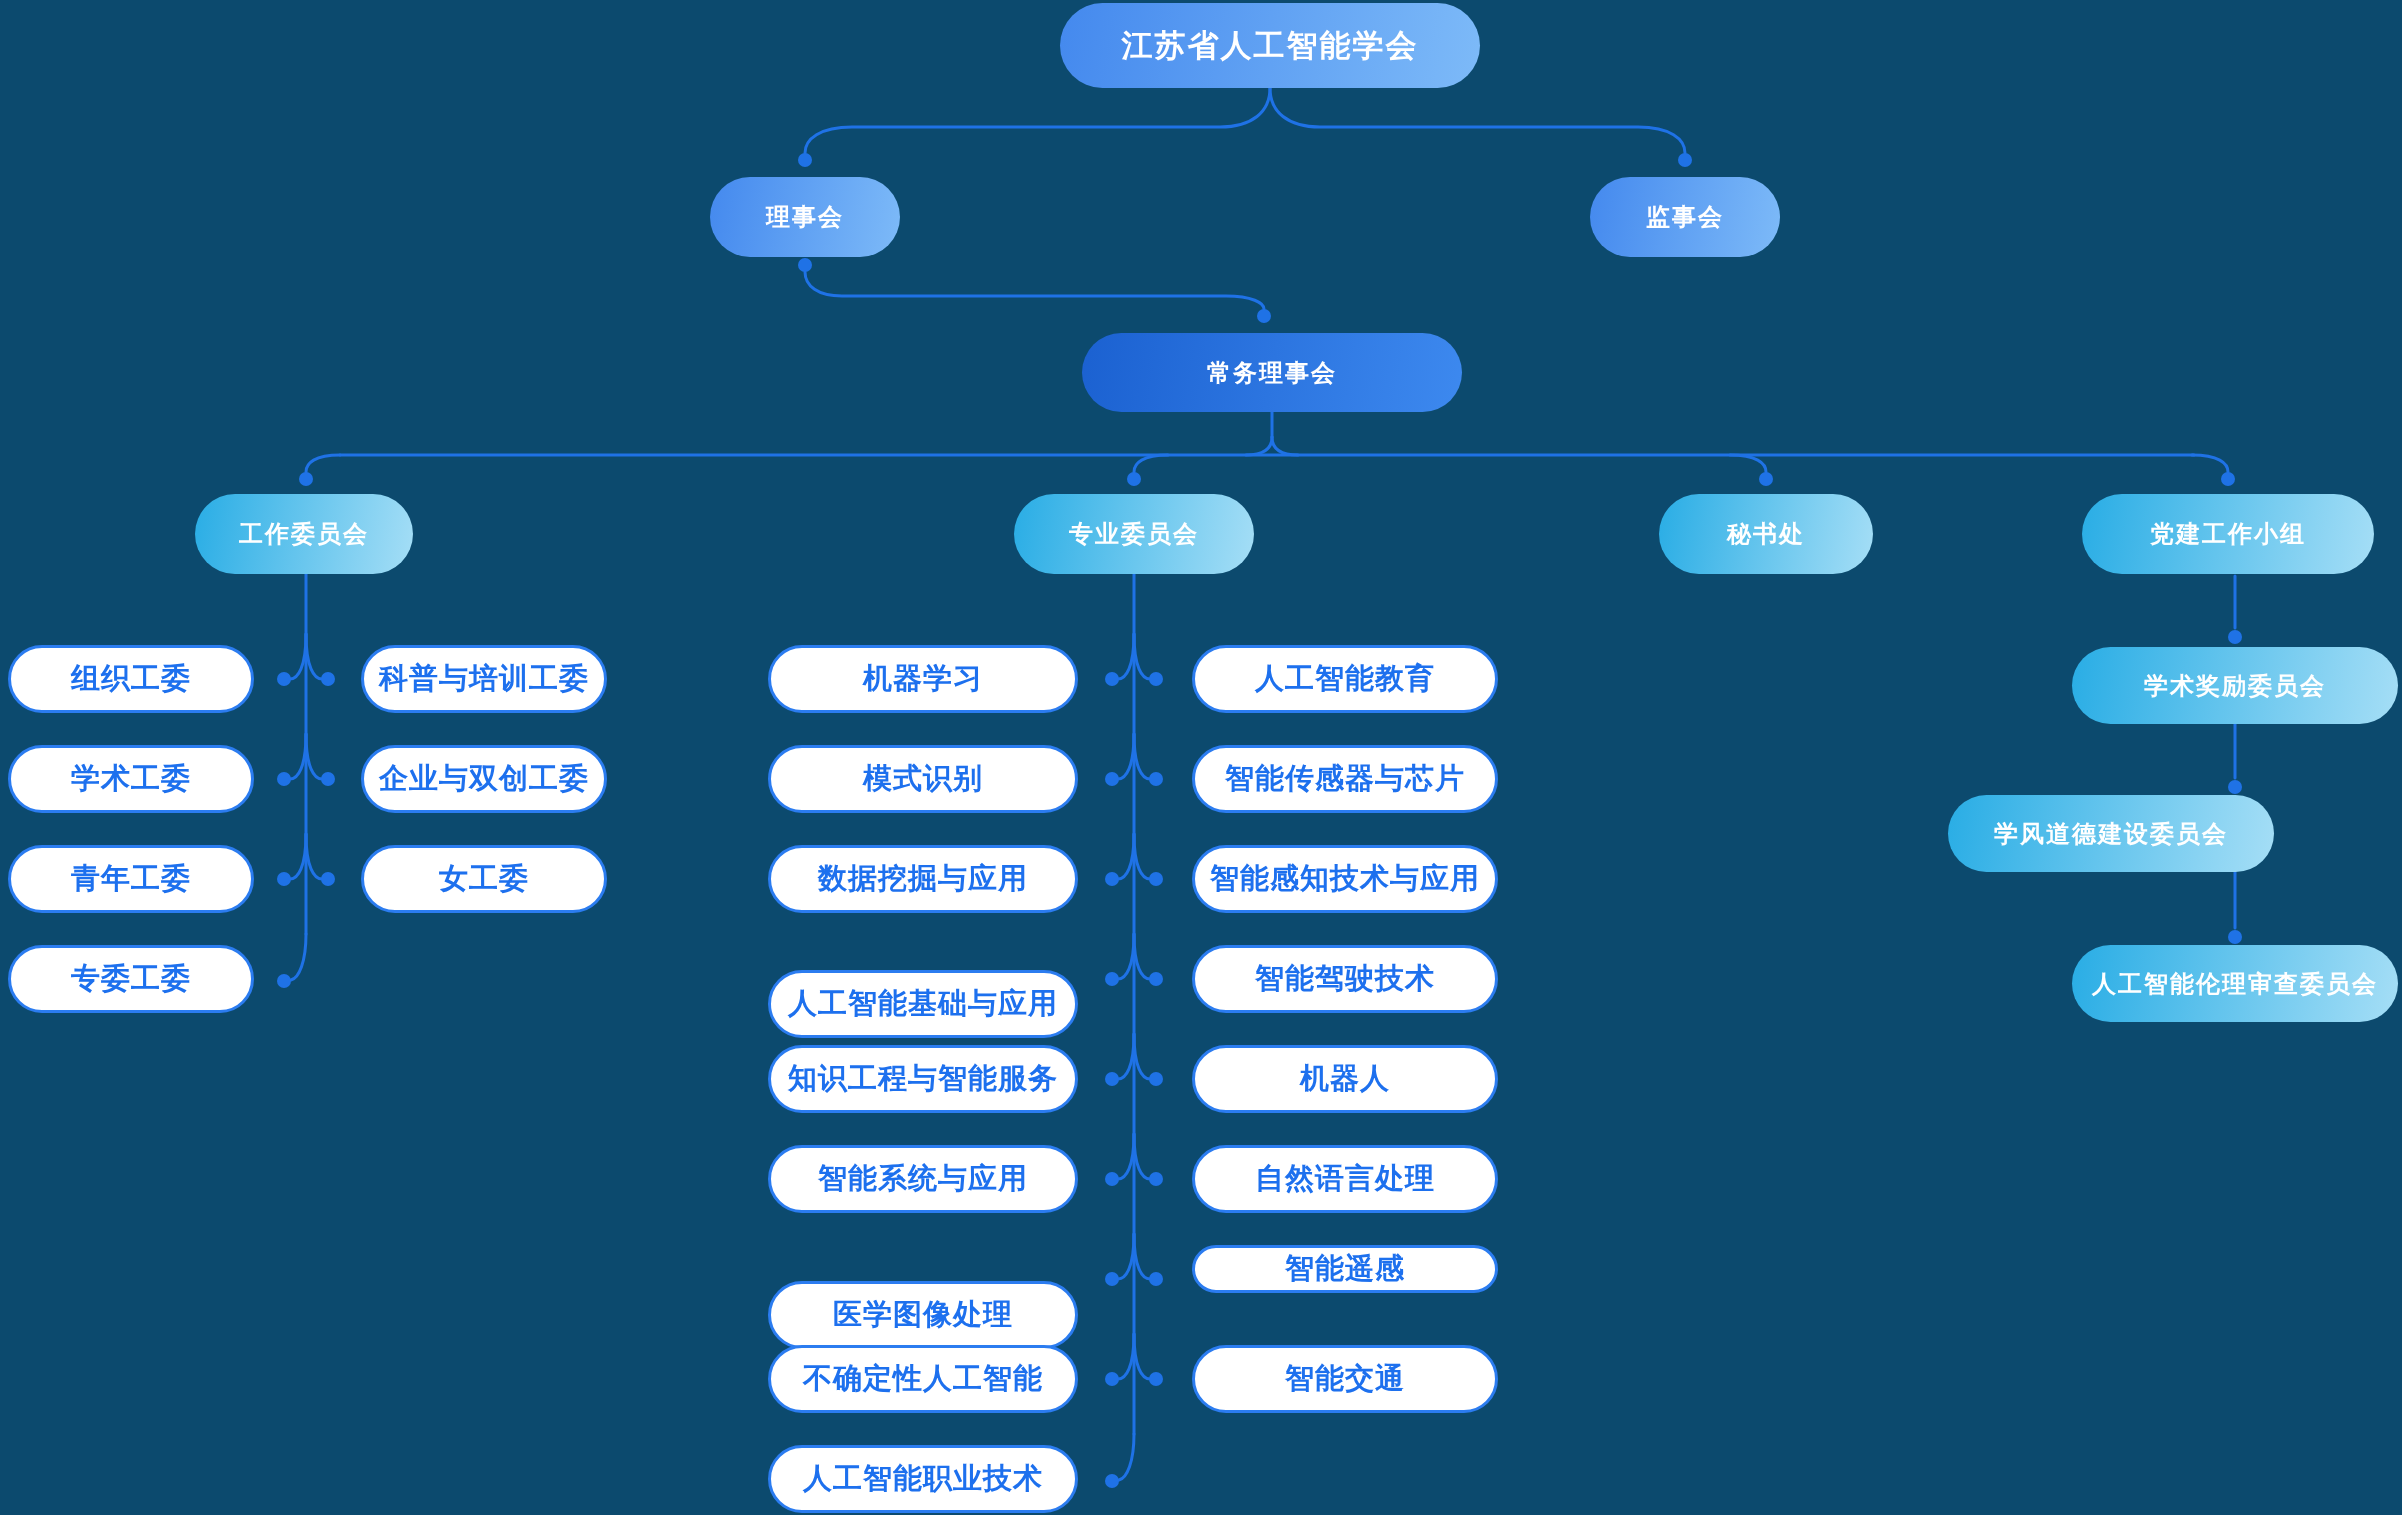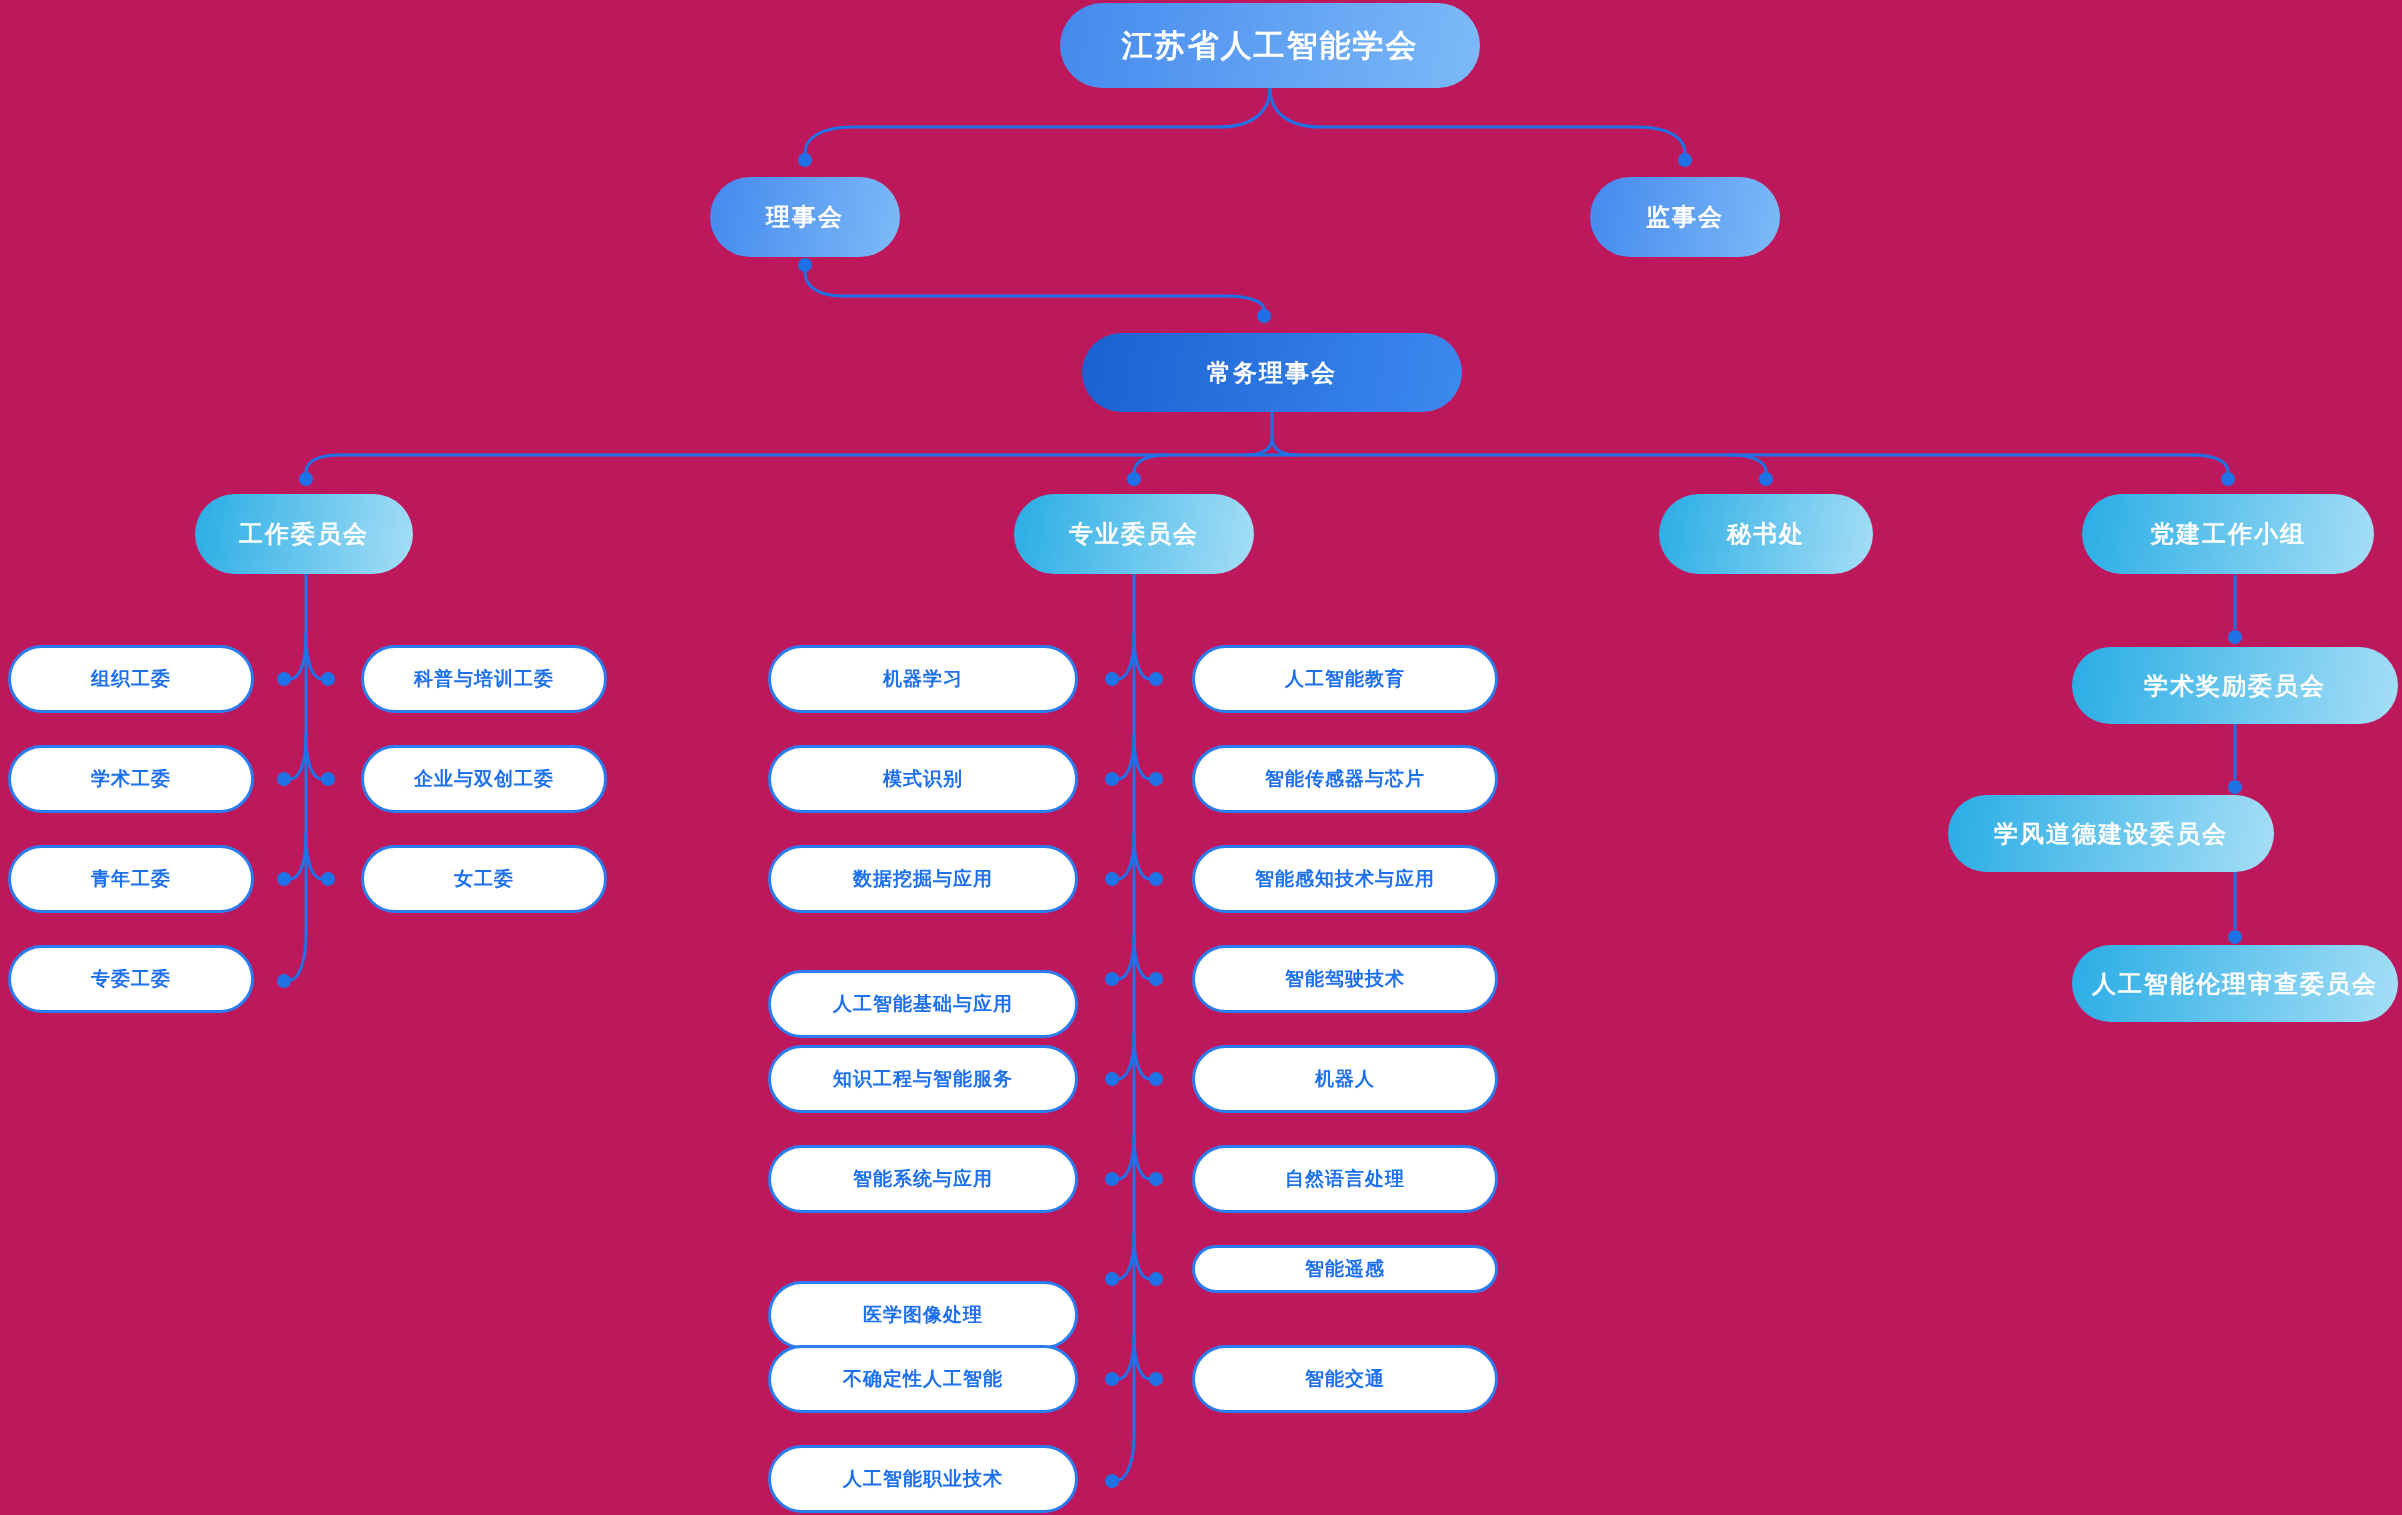--- a/index.html
+++ b/index.html
@@ -1,31 +1,31 @@
 <!DOCTYPE html>
 <html><head>
 <meta charset="utf-8">
 <style>
   html,body{margin:0;padding:0;background:#000;}
   .canvas{
-    position:relative;width:2402px;height:1515px;background:#be185d;overflow:hidden;
+    position:relative;width:2402px;height:1515px;background:#0c4a6e;overflow:hidden;
     font-family:Liberation Serif, serif;
   }
   svg.wires{position:absolute;left:0;top:0;width:2402px;height:1515px;pointer-events:none;}
   .pill{
     position:absolute;display:flex;align-items:center;justify-content:center;
     border-radius:999px;font-weight:bold;box-sizing:border-box;
     letter-spacing:2px;white-space:nowrap;
   }
   .grad-blue{background:linear-gradient(100deg,#4489ee 0%,#7dbaf8 100%);color:#ffffff;}
   .grad-deep{background:linear-gradient(100deg,#1b61d1 0%,#3d89ef 100%);color:#ffffff;}
   .grad-cyan{background:linear-gradient(100deg,#29ade5 0%,#a5def6 100%);color:#ffffff;}
   .leaf{background:#ffffff;border:3px solid #2b7cf0;color:#1d70ee;letter-spacing:1px;}
   .f31{font-size:31px;}
-  .f29{font-size:19px;}
+  .f29{font-size:29px;}
   .f30{font-size:24px;}
 </style>
 </head>
 <body>
 
 <div class="canvas">
 
   <svg class="wires" viewBox="0 0 2402 1515" xmlns="http://www.w3.org/2000/svg">
       <path d="M1270,88 C1270,112 1252,127 1220,127 L852,127 C820,127 805,139 805,153" fill="none" stroke="#1f72e6" stroke-width="3" stroke-linecap="round"></path>
       <circle cx="805" cy="160" r="7" fill="#1f72e6"></circle>

